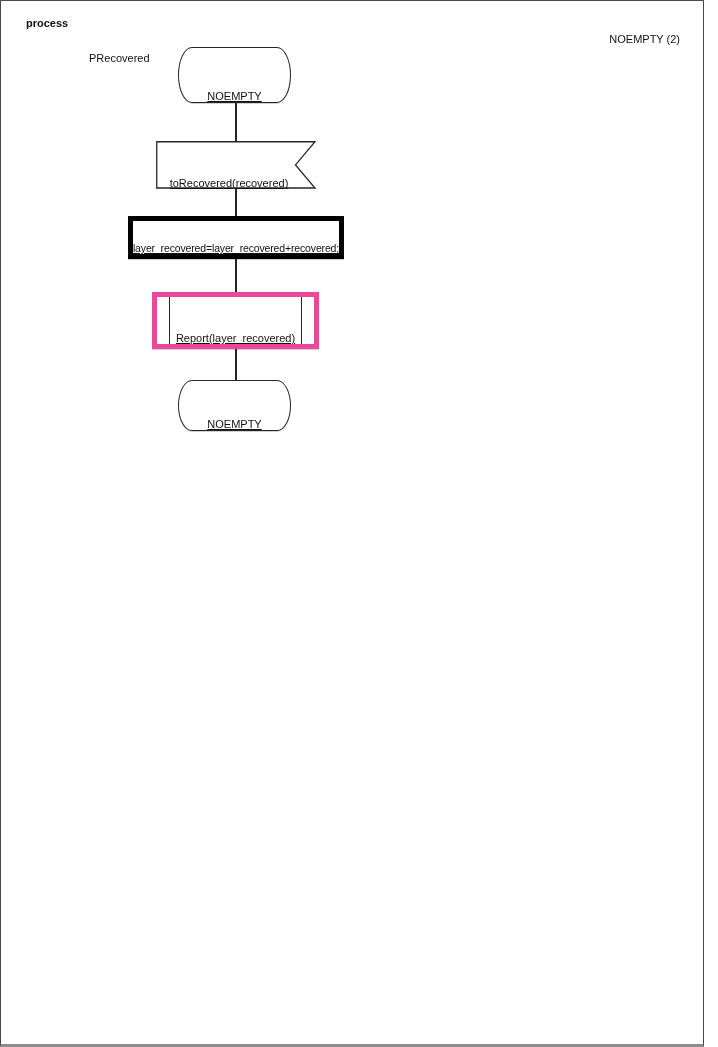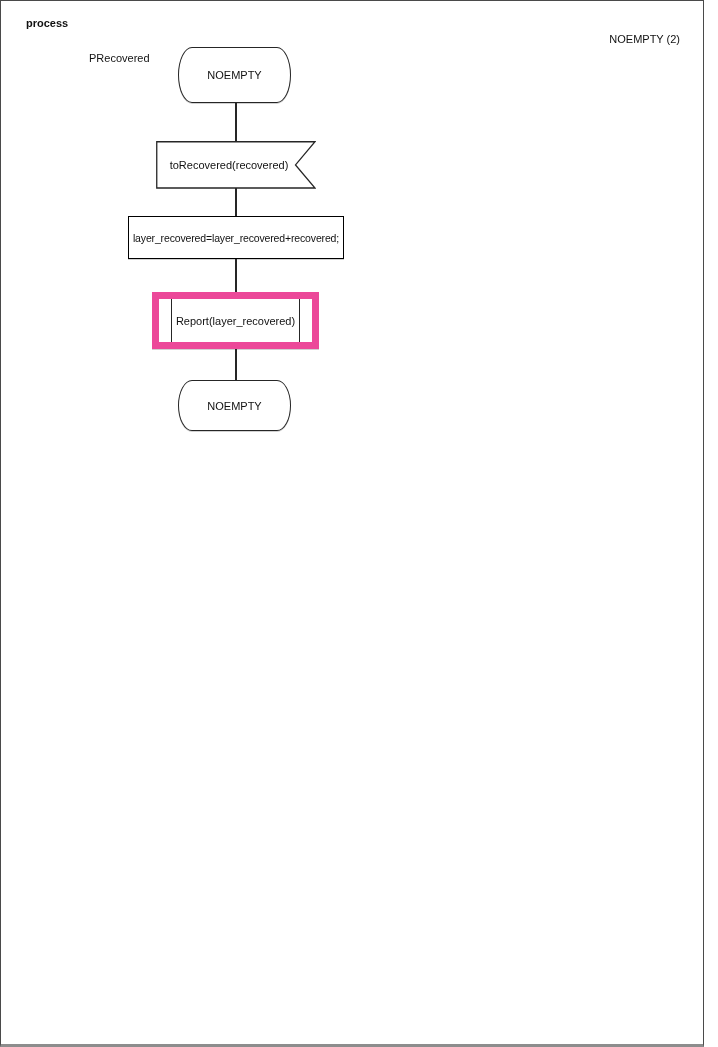--- a/index.html
+++ b/index.html
@@ -22,45 +22,46 @@
     position:absolute;left:88px;top:16px;
     font-size:11px;white-space:nowrap;margin-top:35px;
   }
   .hdr-page{
     position:absolute;right:23px;top:32px;
     font-size:11px;white-space:nowrap;
   }
   .node{
     position:absolute;
     box-sizing:border-box;
-    display:flex;align-items:center;justify-content:center;
+    display:flex;align-items:flex-end;justify-content:center;
     background:#ffffff;
     font-size:11px;
     text-align:center;
+    text-decoration:underline;
   }
   .node .lbl{white-space:nowrap;}
   .state{
     border:1px solid #262626;
     border-radius:14px / 50%;
     box-shadow:0 1px 0 rgba(0,0,0,0.18);
   }
   .state-1{left:177px;top:46px;width:113px;height:56px;}
   .state-2{left:177px;top:379px;width:113px;height:51px;}
   .input-node{left:155px;top:140px;width:160px;height:48px;background:transparent;}
   .input-node svg{position:absolute;left:0;top:0;width:160px;height:48px;}
   .input-node .lbl{position:relative;z-index:2;padding-right:14px;}
   .task-node{
     left:127px;top:215px;width:216px;height:43px;
-    border:1px solid #000000;
+    border:5px solid #000000;
     box-shadow:0 1px 0 rgba(0,0,0,0.18);
   }
   .task-node .lbl{font-size:10.5px;letter-spacing:-0.15px;}
   .proc-node{
     left:151px;top:291px;width:167px;height:57px;
-    border:7px solid #ec4899;
+    border:5px solid #ec4899;
     box-shadow:0 1px 0 rgba(0,0,0,0.18);
   }
   .proc-bar{
     position:absolute;top:0;bottom:0;width:0;
     border-left:1px solid #262626;
   }
   .proc-bar.left{left:12px;}
   .proc-bar.right{right:12px;}
   .connector{
     position:absolute;left:234px;width:1.5px;background:#262626;

